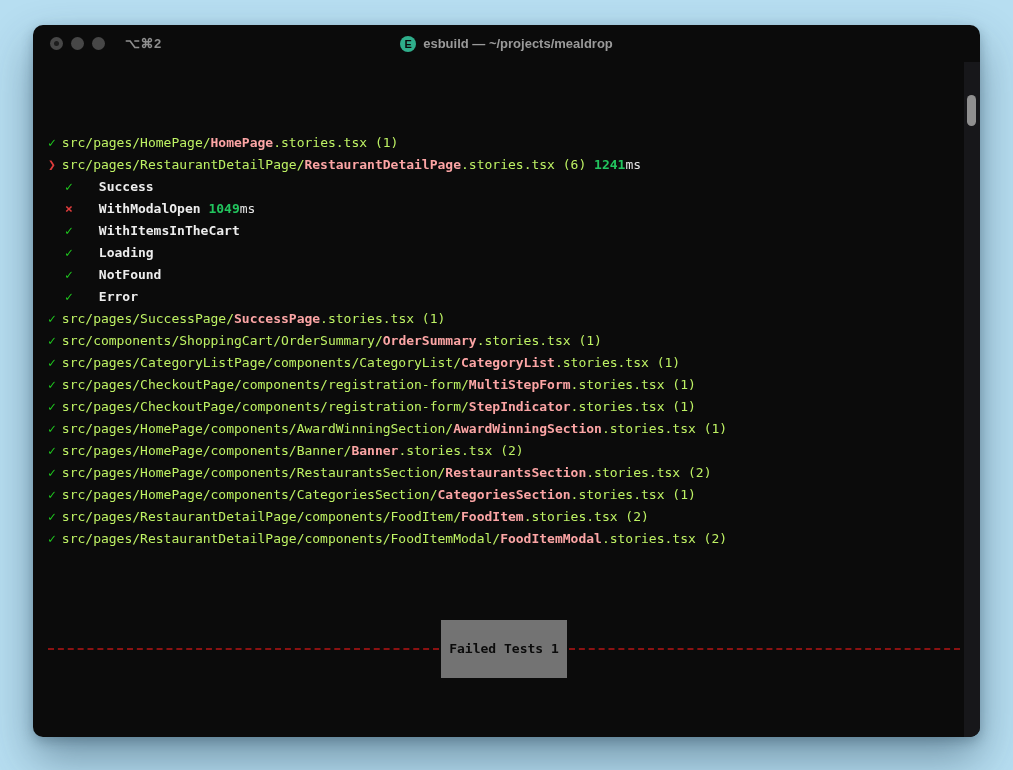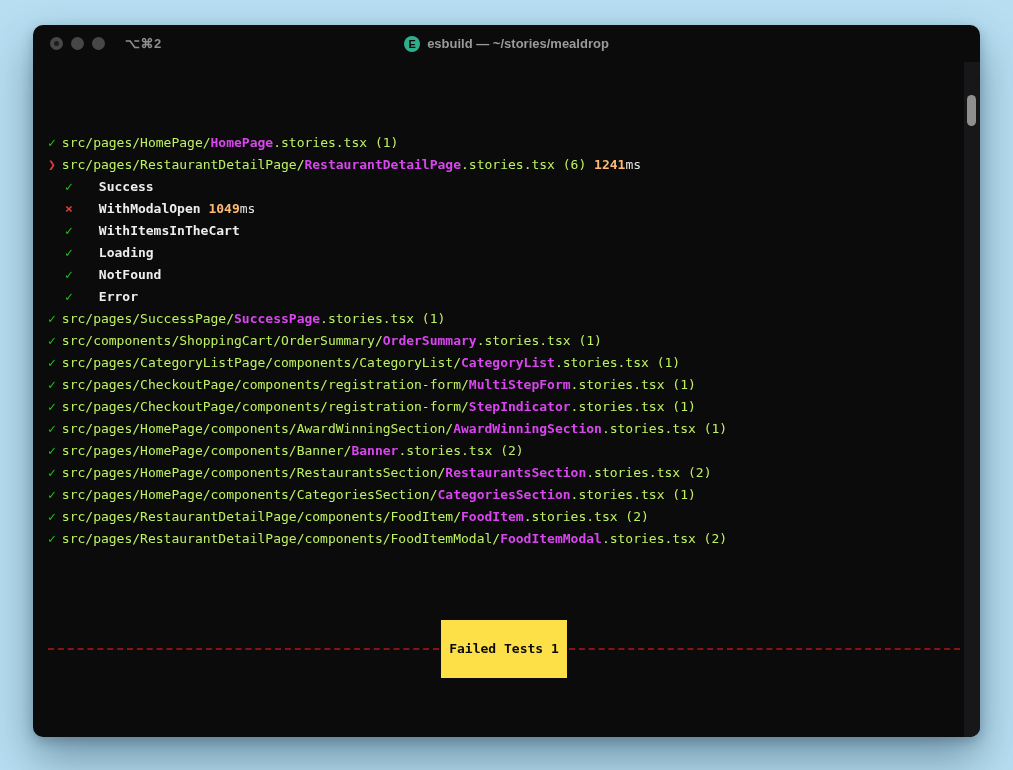--- a/index.html
+++ b/index.html
@@ -30,28 +30,28 @@
     font-size:13px;line-height:22px;padding:4px 20px 0 15px;
     color:#ededed;white-space:pre;
   }
   .line{height:22px;}
   .test-row{padding-left:17px;}
   .icon{display:inline-block;margin-right:6px;}
   .icon.pass{color:#1ec61e;}
   .icon.fail-file{color:#e03c3c;font-weight:bold;}
   .icon.fail-test{color:#e03c3c;font-weight:bold;}
   .path{color:#bef264;}
-  .fname{color:#d946ef;font-weight:bold;}
+  .fname{color:#fca5a5;font-weight:bold;}
   .tname{color:#ededed;font-weight:bold;margin-left:20px;}
-  .dur{color:#fdba74;font-weight:bold;}
+  .dur{color:#22c55e;font-weight:bold;}
   .dur-unit{color:#e5e5e5;}
   
   .divider{display:flex;align-items:center;margin:22px 0;height:22px;}
   .dash-line{flex:1;border-top:2px dashed #8a1212;height:0;}
-  .divider-badge{background:#fde047;color:#0b0b0b;font-weight:bold;
+  .divider-badge{background:#737373;color:#0b0b0b;font-weight:bold;
     padding:18px 8px;margin:9px 2px;font-size:13px;}
   
   .scroll-track{position:absolute;top:37px;right:0;bottom:0;width:16px;background:#17171a;}
   .scroll-thumb{position:absolute;top:33px;left:3px;width:9px;height:31px;
     background:#8f8f8f;border-radius:5px;}
 </style>
 </head>
 <body>
 
 <div class="window">
@@ -60,21 +60,21 @@
     <div class="lights">
       <button class="light">
           <span class="dot"></span>
         </button>
       <button class="light"></button>
       <button class="light"></button>
     </div>
     <span class="shortcut">⌥⌘2</span>
     <div class="title-center">
       <span class="app-icon">E</span>
-      <span class="title-text">esbuild — ~/stories/mealdrop</span>
+      <span class="title-text">esbuild — ~/projects/mealdrop</span>
     </div>
   </div>
 
   <div class="content">
 
     <div><div class="line file-row"><span class="icon pass">✓</span><span class="path">src/pages/HomePage/</span><span class="fname">HomePage</span><span class="path">.stories.tsx</span><span class="path"> (1)</span></div><div class="line file-row"><span class="icon fail-file">❯</span><span class="path">src/pages/RestaurantDetailPage/</span><span class="fname">RestaurantDetailPage</span><span class="path">.stories.tsx</span><span class="path"> (6)</span><span class="dur"> 1241</span><span class="dur-unit">ms</span></div><div class="line test-row"><span class="icon pass">✓</span><span class="tname">Success</span></div><div class="line test-row"><span class="icon fail-test">×</span><span class="tname">WithModalOpen</span><span class="dur"> 1049</span><span class="dur-unit">ms</span></div><div class="line test-row"><span class="icon pass">✓</span><span class="tname">WithItemsInTheCart</span></div><div class="line test-row"><span class="icon pass">✓</span><span class="tname">Loading</span></div><div class="line test-row"><span class="icon pass">✓</span><span class="tname">NotFound</span></div><div class="line test-row"><span class="icon pass">✓</span><span class="tname">Error</span></div><div class="line file-row"><span class="icon pass">✓</span><span class="path">src/pages/SuccessPage/</span><span class="fname">SuccessPage</span><span class="path">.stories.tsx</span><span class="path"> (1)</span></div><div class="line file-row"><span class="icon pass">✓</span><span class="path">src/components/ShoppingCart/OrderSummary/</span><span class="fname">OrderSummary</span><span class="path">.stories.tsx</span><span class="path"> (1)</span></div><div class="line file-row"><span class="icon pass">✓</span><span class="path">src/pages/CategoryListPage/components/CategoryList/</span><span class="fname">CategoryList</span><span class="path">.stories.tsx</span><span class="path"> (1)</span></div><div class="line file-row"><span class="icon pass">✓</span><span class="path">src/pages/CheckoutPage/components/registration-form/</span><span class="fname">MultiStepForm</span><span class="path">.stories.tsx</span><span class="path"> (1)</span></div><div class="line file-row"><span class="icon pass">✓</span><span class="path">src/pages/CheckoutPage/components/registration-form/</span><span class="fname">StepIndicator</span><span class="path">.stories.tsx</span><span class="path"> (1)</span></div><div class="line file-row"><span class="icon pass">✓</span><span class="path">src/pages/HomePage/components/AwardWinningSection/</span><span class="fname">AwardWinningSection</span><span class="path">.stories.tsx</span><span class="path"> (1)</span></div><div class="line file-row"><span class="icon pass">✓</span><span class="path">src/pages/HomePage/components/Banner/</span><span class="fname">Banner</span><span class="path">.stories.tsx</span><span class="path"> (2)</span></div><div class="line file-row"><span class="icon pass">✓</span><span class="path">src/pages/HomePage/components/RestaurantsSection/</span><span class="fname">RestaurantsSection</span><span class="path">.stories.tsx</span><span class="path"> (2)</span></div><div class="line file-row"><span class="icon pass">✓</span><span class="path">src/pages/HomePage/components/CategoriesSection/</span><span class="fname">CategoriesSection</span><span class="path">.stories.tsx</span><span class="path"> (1)</span></div><div class="line file-row"><span class="icon pass">✓</span><span class="path">src/pages/RestaurantDetailPage/components/FoodItem/</span><span class="fname">FoodItem</span><span class="path">.stories.tsx</span><span class="path"> (2)</span></div><div class="line file-row"><span class="icon pass">✓</span><span class="path">src/pages/RestaurantDetailPage/components/FoodItemModal/</span><span class="fname">FoodItemModal</span><span class="path">.stories.tsx</span><span class="path"> (2)</span></div></div>
 
     <div class="divider">
       <span class="dash-line"></span>
       <span class="divider-badge">Failed Tests 1</span>

